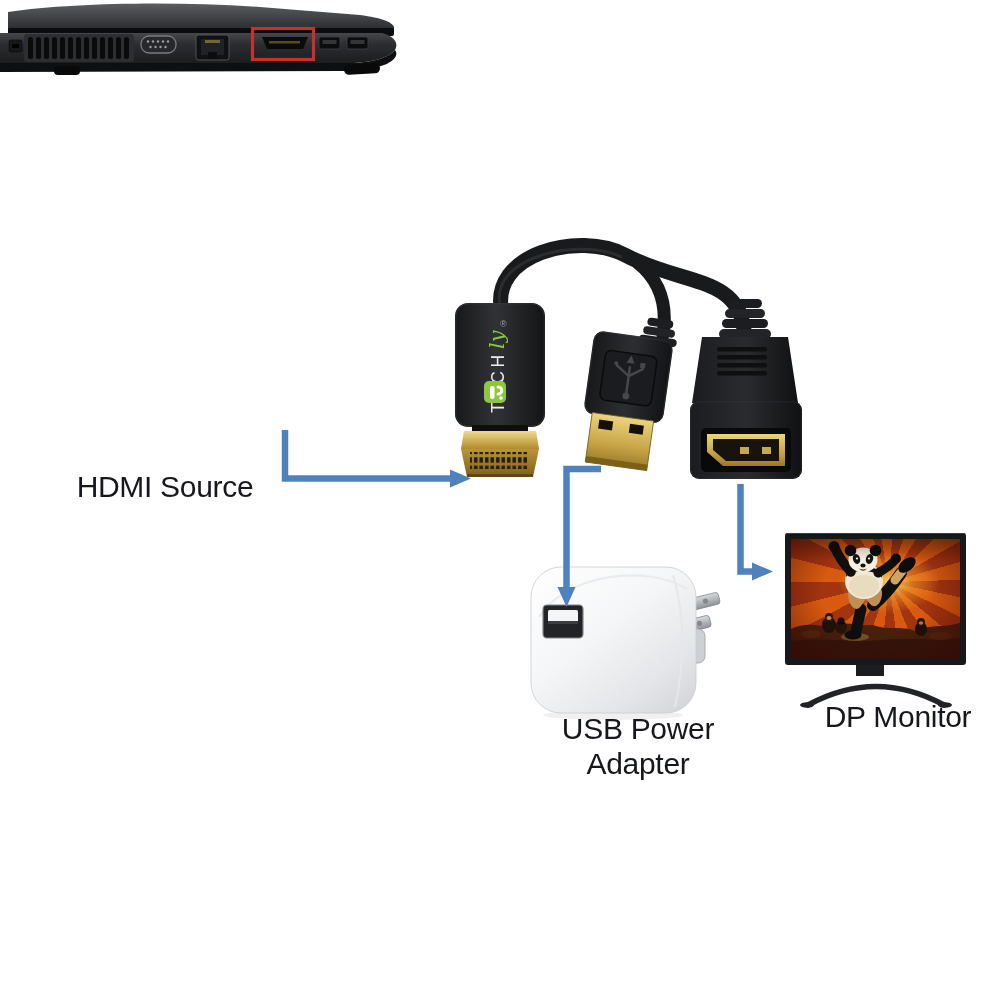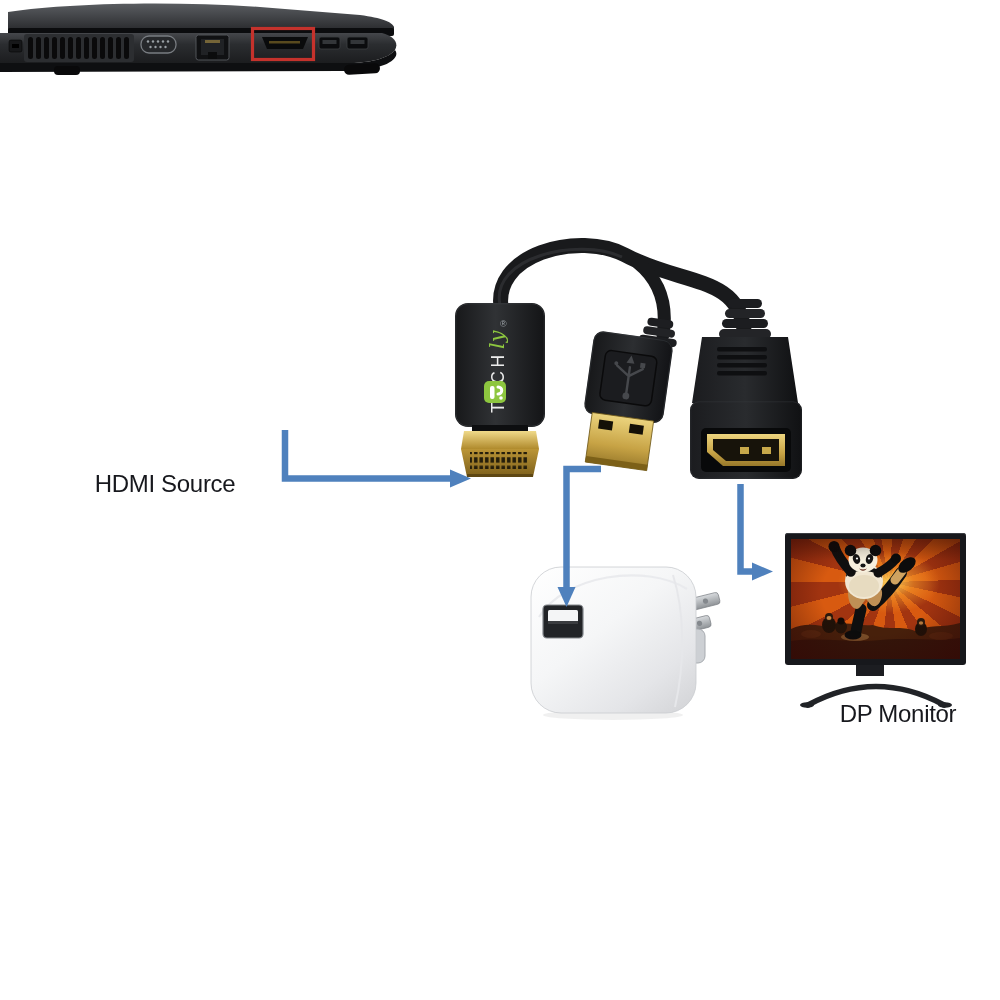--- a/index.html
+++ b/index.html
@@ -1,19 +1,19 @@
 <!DOCTYPE html>
 <html><head>
 <meta charset="utf-8">
 <style>
   html,body{margin:0;padding:0;background:#fff;}
   #canvas{position:relative;width:1000px;height:1000px;background:#ffffff;overflow:hidden;
           font-family:"Liberation Sans",sans-serif;}
   .abs{position:absolute;}
-  .label{position:absolute;font-size:24px;line-height:1.15;color:#17181d;
+  .label{position:absolute;font-size:30px;line-height:1.15;color:#17181d;
          letter-spacing:-0.3px;text-align:center;font-family:"Liberation Sans",sans-serif;}
   #laptop{left:0;top:372;width:430px;height:90px;z-index:1;}
   #adapter{left:440px;top:235px;width:370px;height:250px;z-index:2;}
   #power-adapter{left:525px;top:553px;width:200px;height:170px;z-index:1;}
   #monitor{left:778px;top:523px;width:200px;height:185px;z-index:1;}
   #arrows{left:0;top:0;width:1000px;height:1000px;z-index:4;pointer-events:none;}
   #hdmi-source-label{left:55px;top:470px;width:220px;}
   #usb-power-adapter-label{left:513px;top:712px;width:250px;}
   #dp-monitor-label{left:788px;top:700px;width:220px;}
   .bezel{position:absolute;left:7px;top:10px;width:181px;height:132px;background:#17181c;
@@ -330,15 +330,16 @@
       <path d="M601,469 L566.5,469 L566.5,587" fill="none" stroke="#4f81bd" stroke-width="6.5"></path>
       <polygon points="557.5,587 575.5,587 566.5,607" fill="#4f81bd"></polygon>
     </g>
     <g>
       <path d="M740.5,484 L740.5,571.5 L752,571.5" fill="none" stroke="#4f81bd" stroke-width="6.5"></path>
       <polygon points="752,562.5 752,580.5 773,571.5" fill="#4f81bd"></polygon>
     </g>
   </svg>
 
   <div id="hdmi-source-label" class="label">HDMI Source</div>
+  <div id="usb-power-adapter-label" class="label">USB Power Adapter</div>
   <div id="dp-monitor-label" class="label">DP Monitor</div>
 
 </div>
 
 </body></html>

